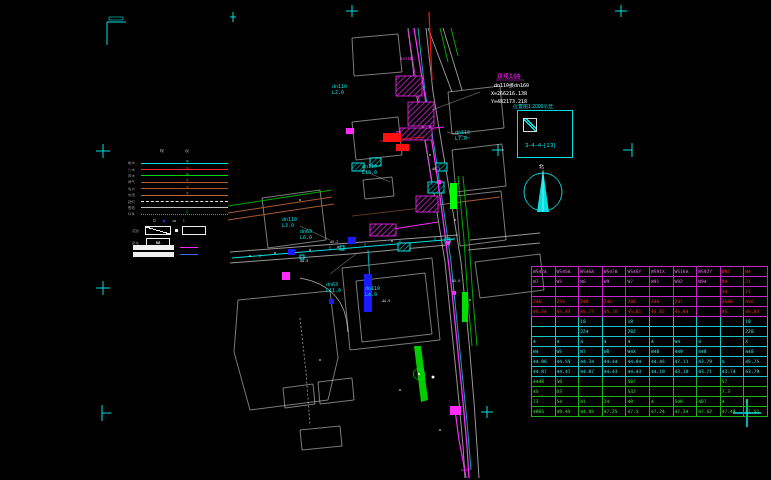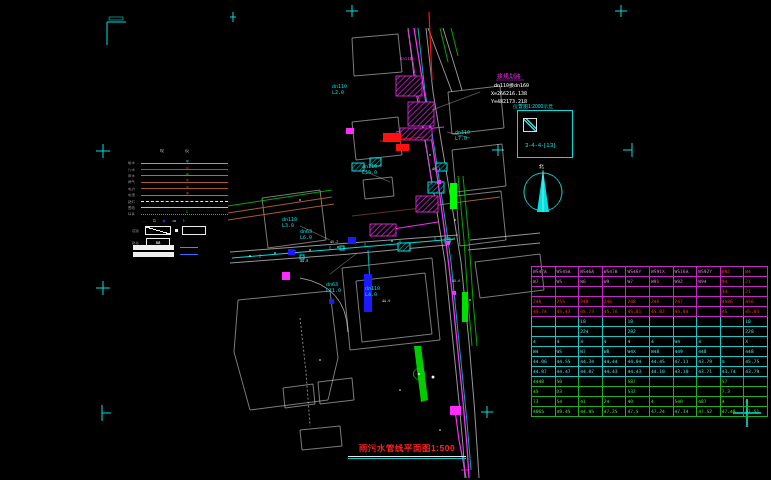--- a/index.html
+++ b/index.html
@@ -501,19 +501,14 @@
             <td style="color: rgb(53, 232, 53);">47.24</td>
             <td style="color: rgb(53, 232, 53);">47.34</td>
             <td style="color: rgb(53, 232, 53);">47.52</td>
             <td style="color: rgb(53, 232, 53);">47.49</td>
             <td style="color: rgb(53, 232, 53);">47.51</td>
           </tr>
         </tbody>
       </table>
 </div>
 
-<div id="dwgtitle">
-  <div class="t">雨污水管线平面图1:500</div>
-  <div class="u1"></div>
-  <div class="u2"></div>
+
 </div>
 
-</div>
-
 </body></html>

